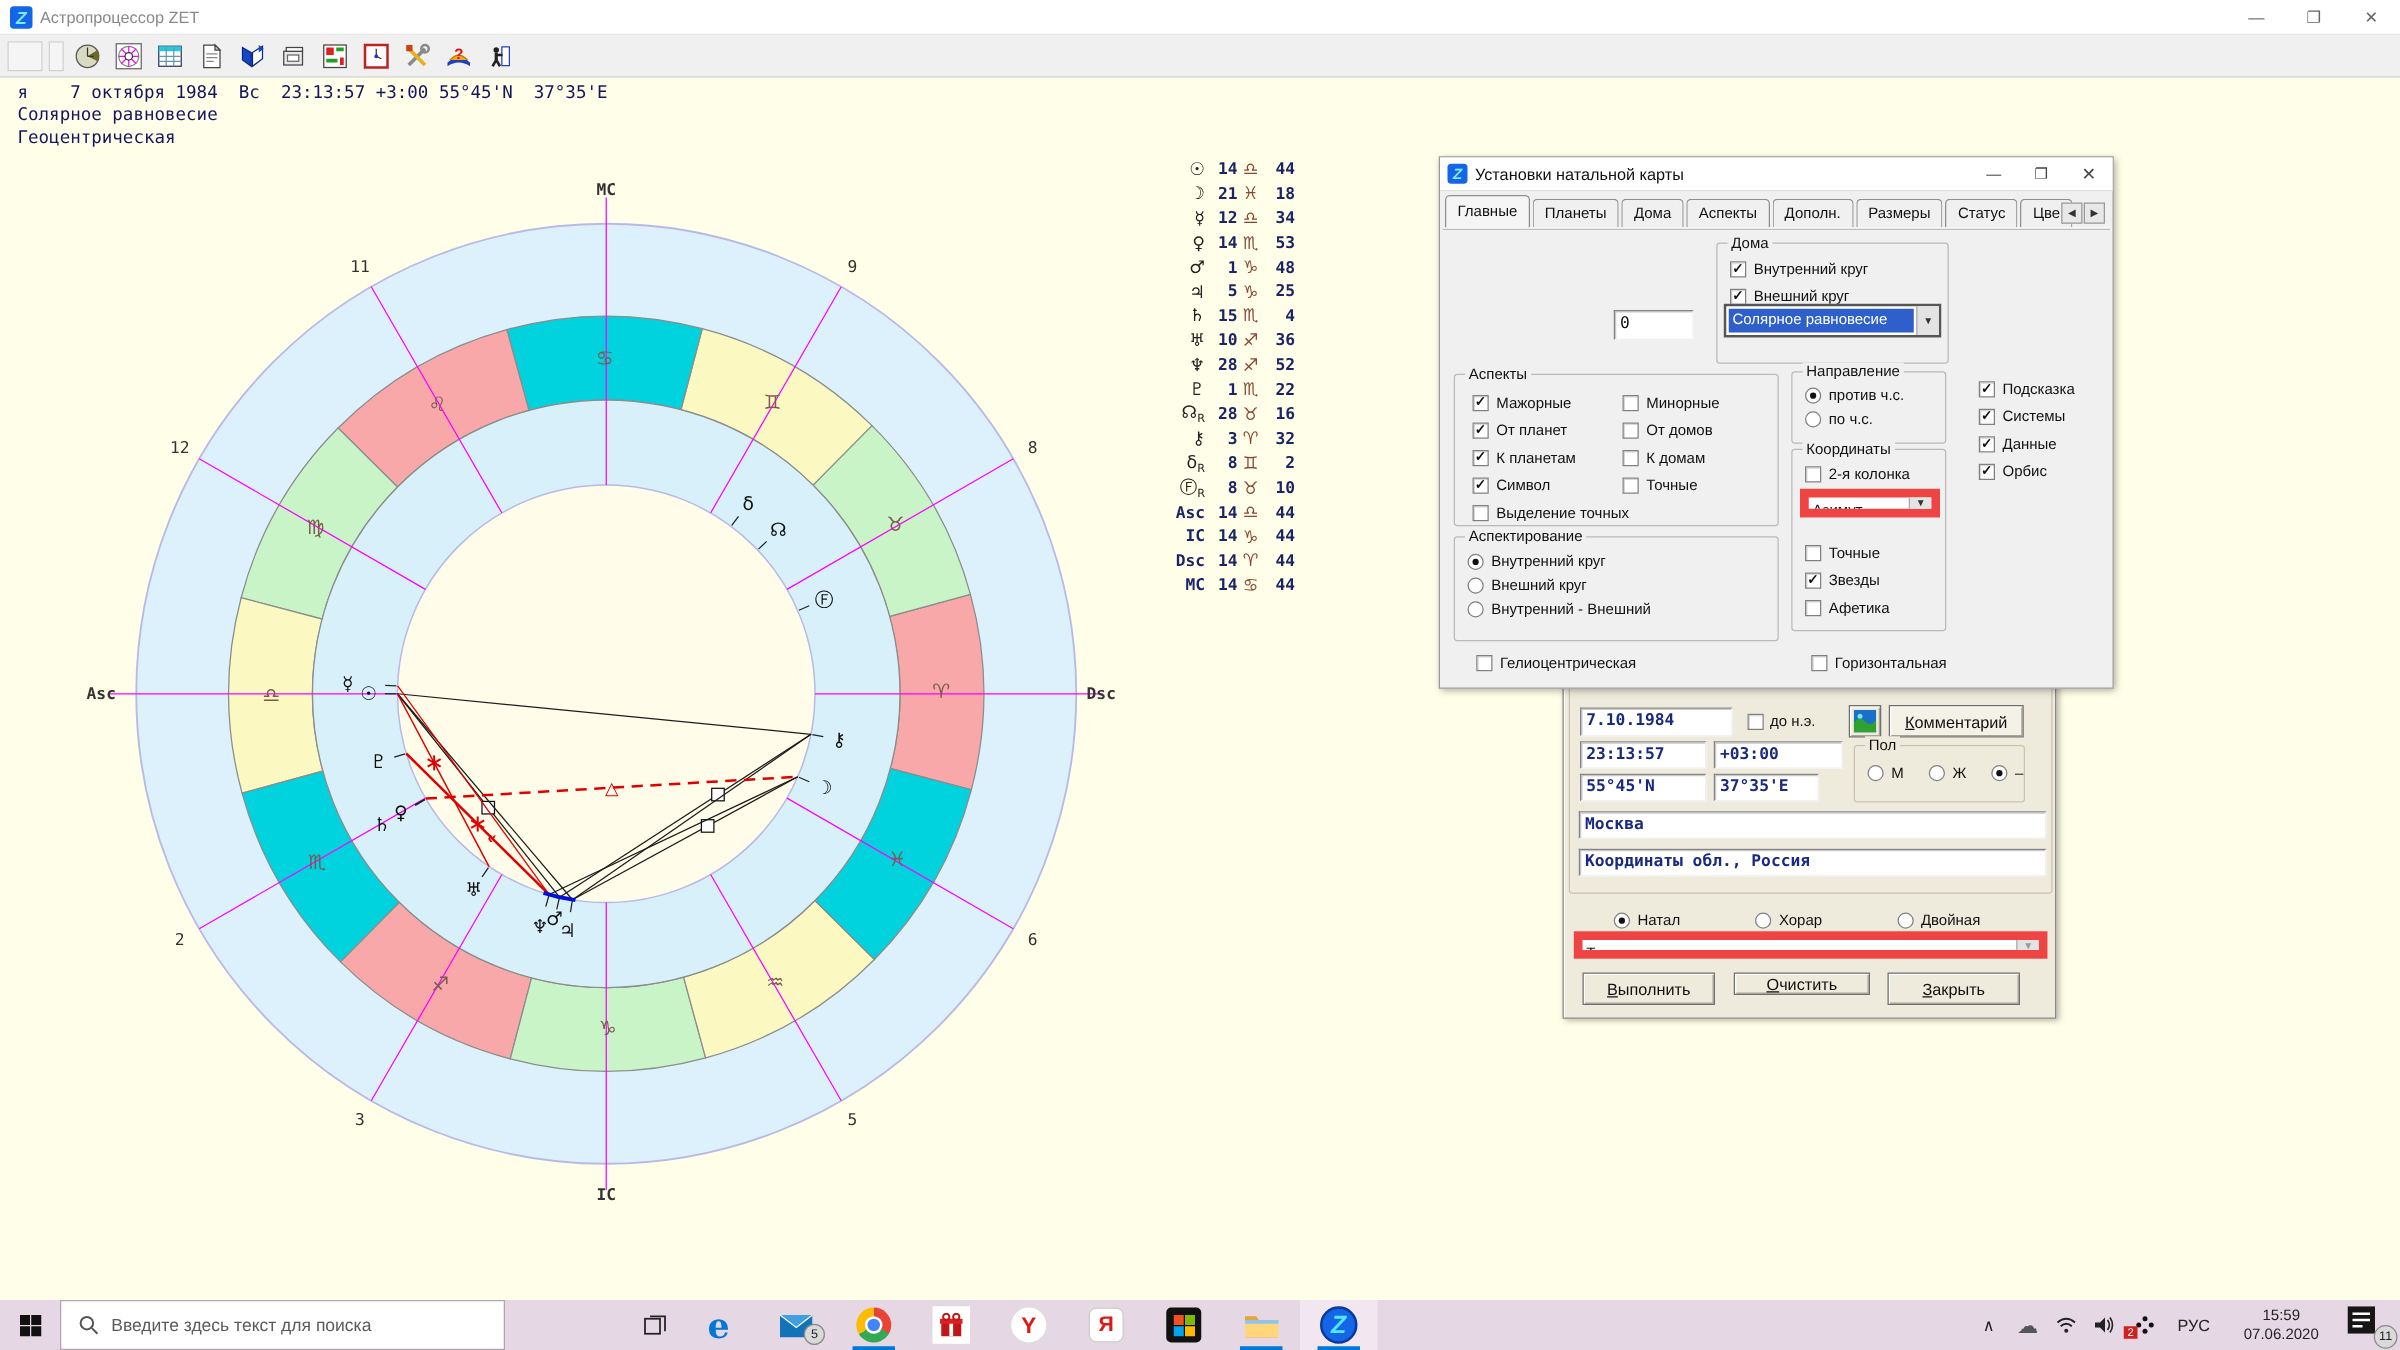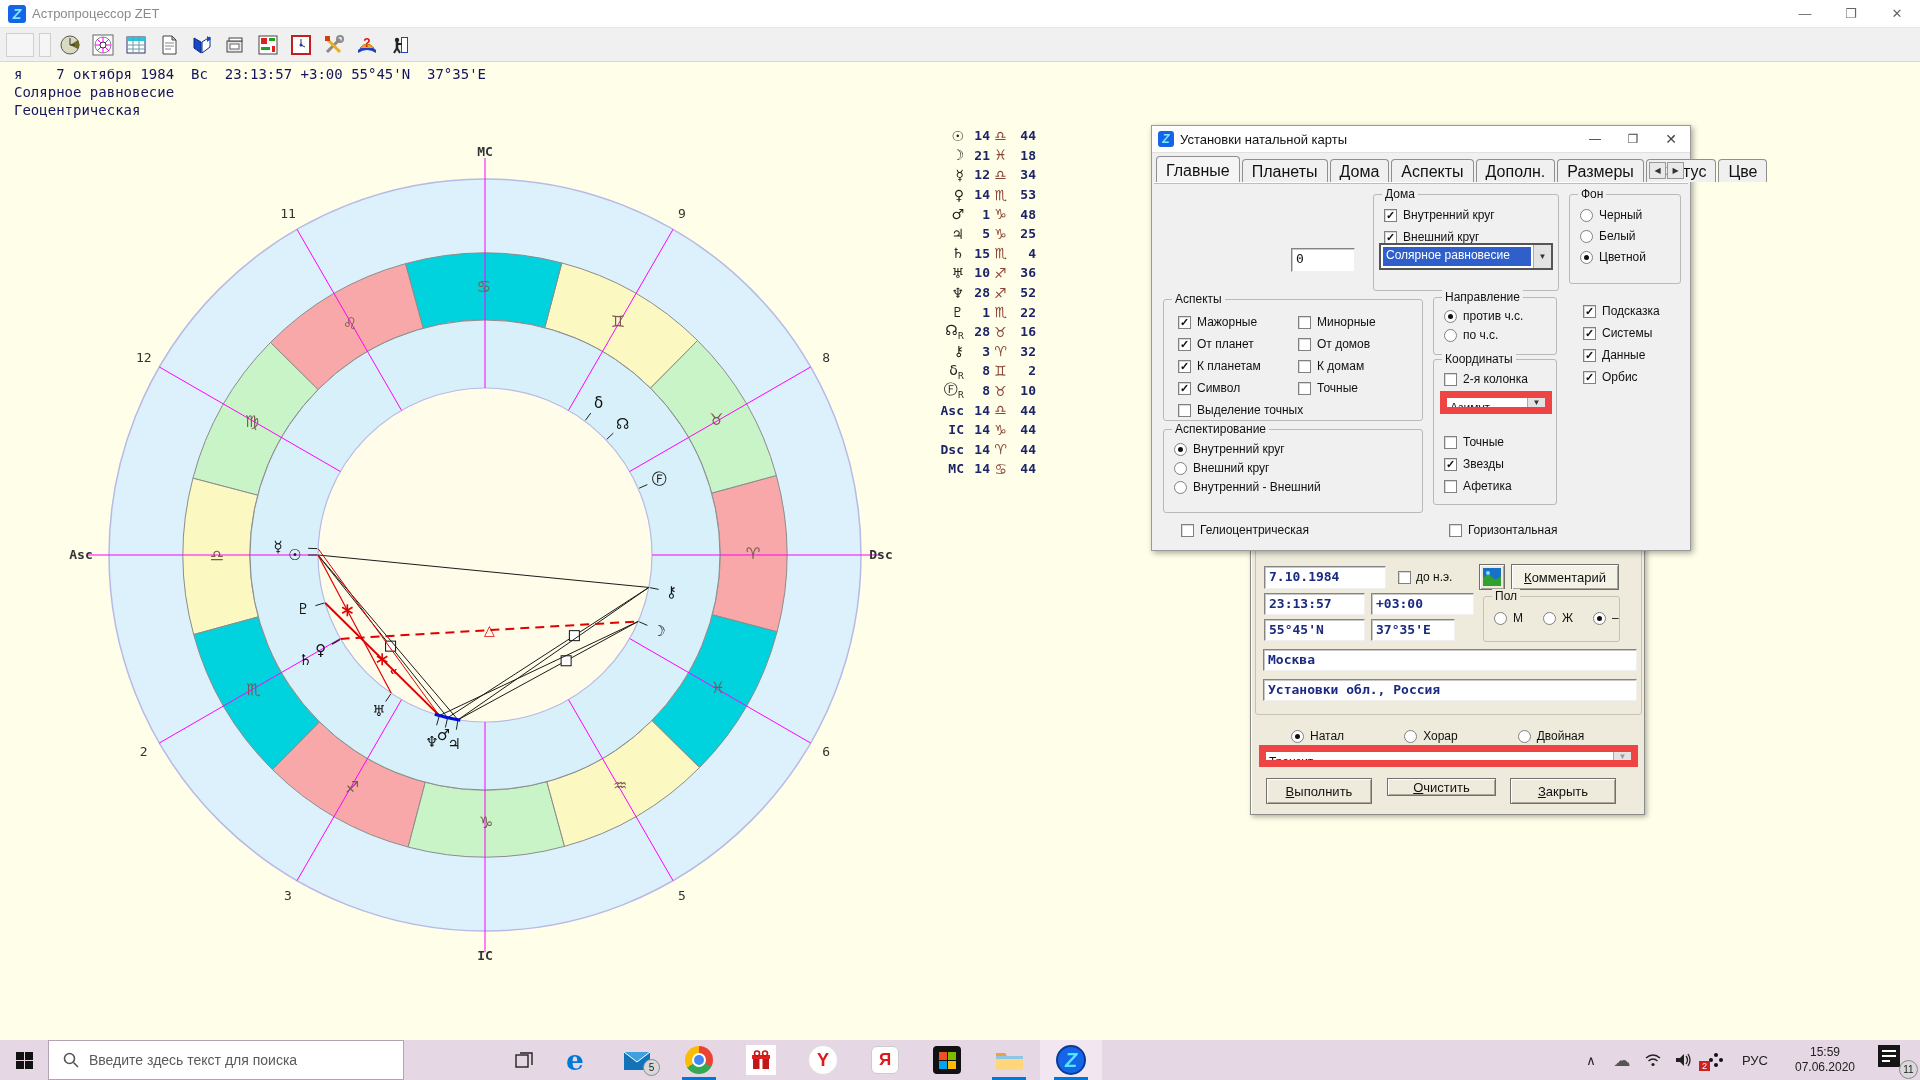--- a/index.html
+++ b/index.html
@@ -26,21 +26,21 @@
   .ps{width:21px;text-align:center;font-family:"DejaVu Sans",sans-serif;font-size:14px;color:#8B4638}
   .pm{width:25px;text-align:right;font-family:"DejaVu Sans Mono",monospace;font-size:13px;color:#1C2468;font-weight:bold}
   
   .dlg{position:absolute;background:#F0F0F0;border:1px solid #9a9a9a;box-shadow:2px 2px 6px rgba(0,0,0,.35)}
   .dtitle{height:27px;background:#fff;display:flex;align-items:center;border-bottom:1px solid #e0e0e0}
   .dtitle .zicon{width:16px;height:16px;font-size:12px;margin:0 6px 0 6px}
   .dtitle .t{font-size:13px;color:#111}
   .dctl{margin-left:auto;display:flex}
   .dctl span{width:38px;height:26px;display:flex;align-items:center;justify-content:center;color:#444;font-size:12px}
   .tabs{position:absolute;left:4px;top:30px;display:flex;align-items:flex-end;height:26px}
-  .tab{height:23px;padding:3px 9px 0;border:1px solid #8f8f8f;border-bottom:none;border-radius:4px 4px 0 0;background:#F0F0F0;font-size:16px;margin-right:2px;color:#111}
+  .tab{height:23px;padding:3px 9px 0;border:1px solid #8f8f8f;border-bottom:none;border-radius:4px 4px 0 0;background:#F0F0F0;font-size:12px;margin-right:2px;color:#111}
   .tab.active{height:26px;background:#F5F5F5;position:relative;z-index:2;padding-top:5px}
   .tabline{position:absolute;left:2px;right:2px;top:56px;border-top:1px solid #fff;border-bottom:1px solid #bdbdbd}
   .tsc{position:absolute;top:36px;width:17px;height:17px;background:#E8E8E8;border:1px solid #999;font-size:8px;color:#333;display:flex;align-items:center;justify-content:center}
   .grp{position:absolute;border:1px solid #b9b9b9;border-radius:3px}
   .gt{position:absolute;top:-8px;left:8px;background:#F0F0F0;padding:0 3px;font-size:12px;color:#111}
   .opts{display:flex;flex-direction:column;gap:8px;padding:13px 8px 0 10px}
   .opts.h{flex-direction:row;gap:28px;padding-top:15px}
   .opt{display:flex;align-items:center;gap:6px;font-size:12px;color:#111;white-space:nowrap}
   .cb{width:13px;height:13px;background:#fff;border:1px solid #808080;box-shadow:inset 1px 1px 0 #d8d8d8;font-size:11px;line-height:11px;text-align:center;color:#111;font-weight:bold;flex:none}
   .rb{width:13px;height:13px;background:#fff;border:1px solid #808080;border-radius:50%;flex:none;position:relative}
@@ -438,21 +438,21 @@
         </label>
         <label class="opt">
           <span class="rb on"></span>
           <span>–</span>
         </label>
       </div>
   </div>
   <div class="fld" style="left:13px;top:163px;width:101px;height:22px">55°45'N</div>
   <div class="fld" style="left:120px;top:163px;width:84px;height:22px">37°35'E</div>
   <div class="fld" style="left:12px;top:193px;width:374px;height:22px">Москва</div>
-  <div class="fld" style="left:12px;top:223px;width:374px;height:22px">Установки обл., Россия</div>
+  <div class="fld" style="left:12px;top:223px;width:374px;height:22px">Координаты обл., Россия</div>
   <div class="opts h" style="position:absolute;left:30px;top:258px;gap:60px">
       <label class="opt">
         <span class="rb on"></span>
         <span>Натал</span>
       </label>
       <label class="opt">
         <span class="rb"></span>
         <span>Хорар</span>
       </label>
       <label class="opt">
@@ -512,37 +512,20 @@
           <span class="cb on">✓</span>
           <span>Внешний круг</span>
         </label>
       </div>
   </div>
   <div class="combo" style="left:227px;top:117px;width:174px;height:27px;border:2px solid #555">
     <span class="cv sel">Солярное равновесие</span>
     <span class="ca">▼</span>
   </div>
 
-  <div class="grp" style="left:417px;top:68px;width:112px;height:90px">
-    <div class="gt">Фон</div>
-    <div class="opts" style="gap:7px">
-        <label class="opt">
-          <span class="rb"></span>
-          <span>Черный</span>
-        </label>
-        <label class="opt">
-          <span class="rb"></span>
-          <span>Белый</span>
-        </label>
-        <label class="opt">
-          <span class="rb on"></span>
-          <span>Цветной</span>
-        </label>
-      </div>
-  </div>
 
   <div class="grp" style="left:11px;top:173px;width:260px;height:122px">
     <div class="gt">Аспекты</div>
     <div class="opts" style="position:absolute;left:4px;top:2px">
         <label class="opt">
           <span class="cb on">✓</span>
           <span>Мажорные</span>
         </label>
         <label class="opt">
           <span class="cb on">✓</span>

